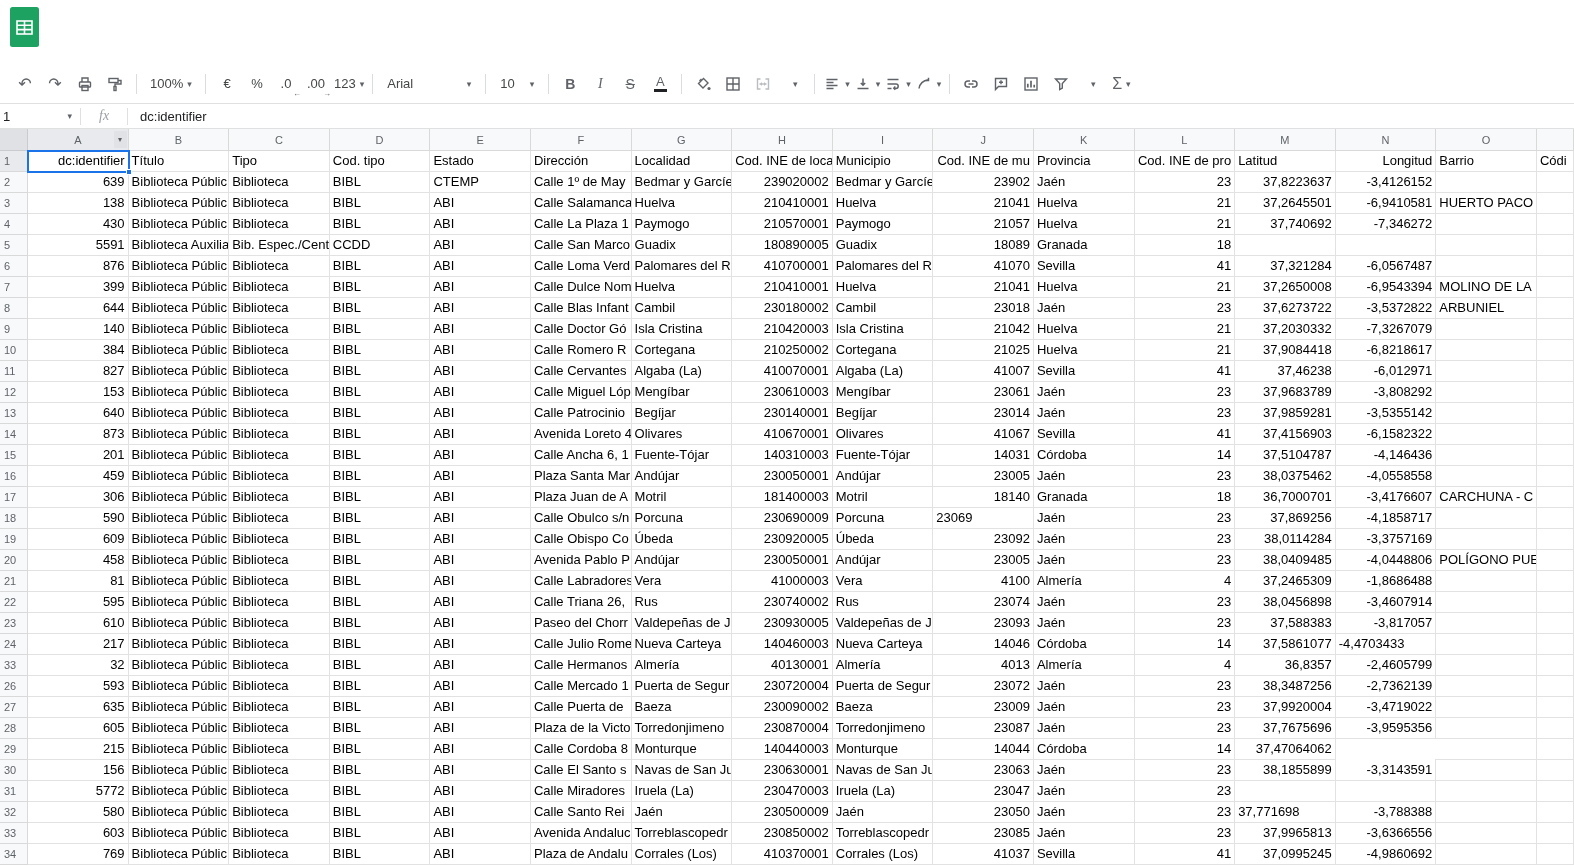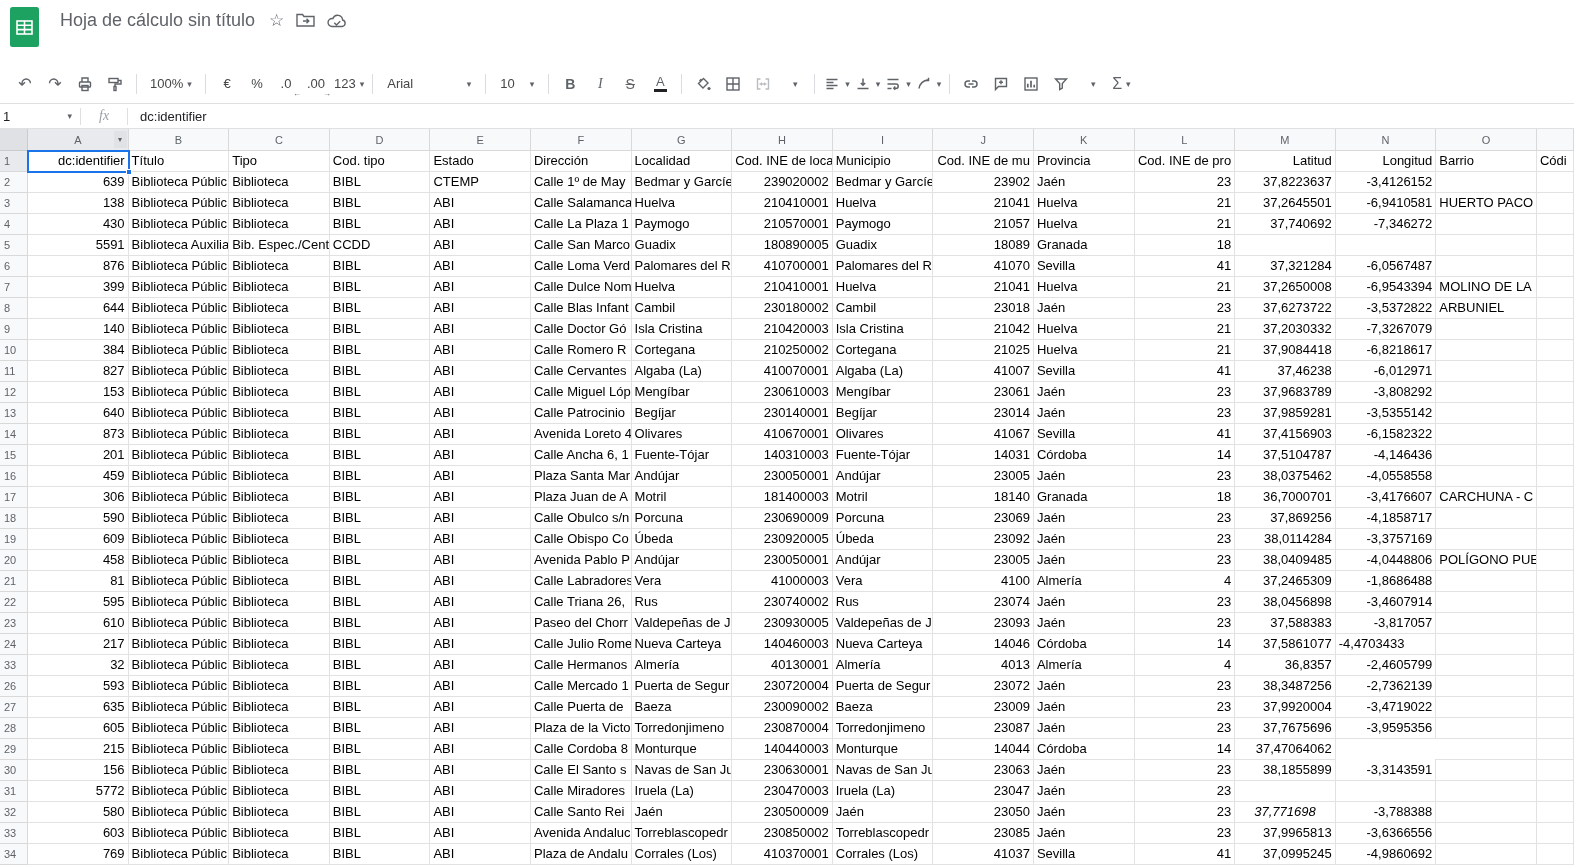--- a/index.html
+++ b/index.html
@@ -72,36 +72,20 @@
     <div class="logo">
       <svg width="29" height="40" viewBox="0 0 29 40">
           <rect x="0" y="0" width="29" height="40" rx="2.5" fill="#1da262"></rect>
           <g stroke="#fff" stroke-width="1.6" fill="none">
             <rect x="7" y="14" width="15" height="13"></rect>
             <path d="M7 18.3h15M7 22.6h15M14.5 14v13"></path>
           </g>
         </svg>
     </div>
     <div class="head-main">
-      <div class="title-row">
-        <span class="doc-title">Hoja de cálculo sin título</span>
-        <span class="t-icon star-glyph">☆</span>
-        <span class="t-icon">
-          <svg width="19" height="16" viewBox="0 0 19 16" fill="none" stroke="#5f6368" stroke-width="1.4">
-              <path d="M1 2.5h5.5L8 4.5h10v9.5H1z"></path>
-              <path d="M7 9h5.5M10.5 6.8 12.8 9l-2.3 2.2"></path>
-            </svg>
-        </span>
-        <span class="t-icon">
-          <svg width="20" height="15" viewBox="0 0 20 15" fill="none" stroke="#5f6368" stroke-width="1.4">
-              <path d="M5.2 13.5a4 4 0 1 1 .7-7.9A5 5 0 0 1 15.6 7a3.3 3.3 0 0 1-.6 6.5z"></path>
-              <path d="M7.3 9.8l2.2 2.2 3.7-3.7"></path>
-            </svg>
-        </span>
-      </div>
     </div>
   </div>
 
   <div id="toolbar">
     <span class="ti glyph16">↶</span>
     <span class="ti glyph16">↷</span>
     <span class="ti">
       <svg width="18" height="18" viewBox="0 0 18 18" fill="none" stroke="#5f6368" stroke-width="1.4">
           <path d="M6 7V3h6v4"></path>
           <rect x="3.5" y="7" width="11" height="5" rx="0.8"></rect>
@@ -277,21 +261,21 @@
           <div class="cell" style="width: 100.6px; text-align: left;">Tipo</div>
           <div class="cell" style="width: 100.6px; text-align: left;">Cod. tipo</div>
           <div class="cell" style="width: 100.6px; text-align: left;">Estado</div>
           <div class="cell" style="width: 100.6px; text-align: left;">Dirección</div>
           <div class="cell" style="width: 100.6px; text-align: left;">Localidad</div>
           <div class="cell" style="width: 100.6px; text-align: right;">Cod. INE de loca</div>
           <div class="cell" style="width: 100.6px; text-align: left;">Municipio</div>
           <div class="cell" style="width: 100.6px; text-align: right;">Cod. INE de mu</div>
           <div class="cell" style="width: 100.6px; text-align: left;">Provincia</div>
           <div class="cell" style="width: 100.6px; text-align: right;">Cod. INE de pro</div>
-          <div class="cell" style="width: 100.6px; text-align: right;">Latitud</div>
+          <div class="cell" style="width: 100.6px; ">Latitud</div>
           <div class="cell" style="width: 100.6px; text-align: right;">Longitud</div>
           <div class="cell" style="width: 100.6px; text-align: left;">Barrio</div>
           <div class="cell" style="width: 37px; text-align: left;">Códi</div>
         </div>
         <div class="grow">
           <div class="rowh">2</div>
           <div class="cell" style="width: 100.6px; text-align: right;">639</div>
           <div class="cell" style="width: 100.6px; text-align: left;">Biblioteca Públic</div>
           <div class="cell" style="width: 100.6px; text-align: left;">Biblioteca</div>
           <div class="cell" style="width: 100.6px; text-align: left;">BIBL</div>
@@ -597,21 +581,21 @@
           <div class="rowh">18</div>
           <div class="cell" style="width: 100.6px; text-align: right;">590</div>
           <div class="cell" style="width: 100.6px; text-align: left;">Biblioteca Públic</div>
           <div class="cell" style="width: 100.6px; text-align: left;">Biblioteca</div>
           <div class="cell" style="width: 100.6px; text-align: left;">BIBL</div>
           <div class="cell" style="width: 100.6px; text-align: left;">ABI</div>
           <div class="cell" style="width: 100.6px; text-align: left;">Calle Obulco s/n</div>
           <div class="cell" style="width: 100.6px; text-align: left;">Porcuna</div>
           <div class="cell" style="width: 100.6px; text-align: right;">230690009</div>
           <div class="cell" style="width: 100.6px; text-align: left;">Porcuna</div>
-          <div class="cell" style="width: 100.6px; text-align: right;">23069</div>
+          <div class="cell" style="width: 100.6px; ">23069</div>
           <div class="cell" style="width: 100.6px; text-align: left;">Jaén</div>
           <div class="cell" style="width: 100.6px; text-align: right;">23</div>
           <div class="cell" style="width: 100.6px; text-align: right;">37,869256</div>
           <div class="cell" style="width: 100.6px; text-align: right;">-4,1858717</div>
           <div class="cell" style="width: 100.6px; text-align: left;"></div>
           <div class="cell" style="width: 37px; text-align: left;"></div>
         </div>
         <div class="grow">
           <div class="rowh">19</div>
           <div class="cell" style="width: 100.6px; text-align: right;">609</div>
@@ -866,21 +850,21 @@
           <div class="cell" style="width: 100.6px; text-align: left;">Biblioteca</div>
           <div class="cell" style="width: 100.6px; text-align: left;">BIBL</div>
           <div class="cell" style="width: 100.6px; text-align: left;">ABI</div>
           <div class="cell" style="width: 100.6px; text-align: left;">Calle Santo Rei</div>
           <div class="cell" style="width: 100.6px; text-align: left;">Jaén</div>
           <div class="cell" style="width: 100.6px; text-align: right;">230500009</div>
           <div class="cell" style="width: 100.6px; text-align: left;">Jaén</div>
           <div class="cell" style="width: 100.6px; text-align: right;">23050</div>
           <div class="cell" style="width: 100.6px; text-align: left;">Jaén</div>
           <div class="cell" style="width: 100.6px; text-align: right;">23</div>
-          <div class="cell" style="width: 100.6px; text-align: center; font-style: italic;">37,771698</div>
+          <div class="cell" style="width: 100.6px; text-align: left;">37,771698</div>
           <div class="cell" style="width: 100.6px; text-align: right;">-3,788388</div>
           <div class="cell" style="width: 100.6px; text-align: left;"></div>
           <div class="cell" style="width: 37px; text-align: left;"></div>
         </div>
         <div class="grow">
           <div class="rowh">33</div>
           <div class="cell" style="width: 100.6px; text-align: right;">603</div>
           <div class="cell" style="width: 100.6px; text-align: left;">Biblioteca Públic</div>
           <div class="cell" style="width: 100.6px; text-align: left;">Biblioteca</div>
           <div class="cell" style="width: 100.6px; text-align: left;">BIBL</div>

